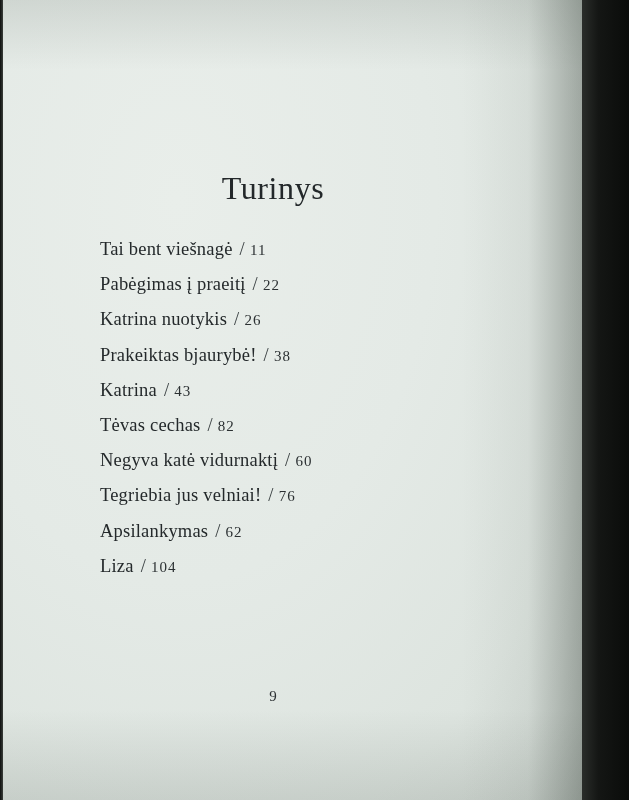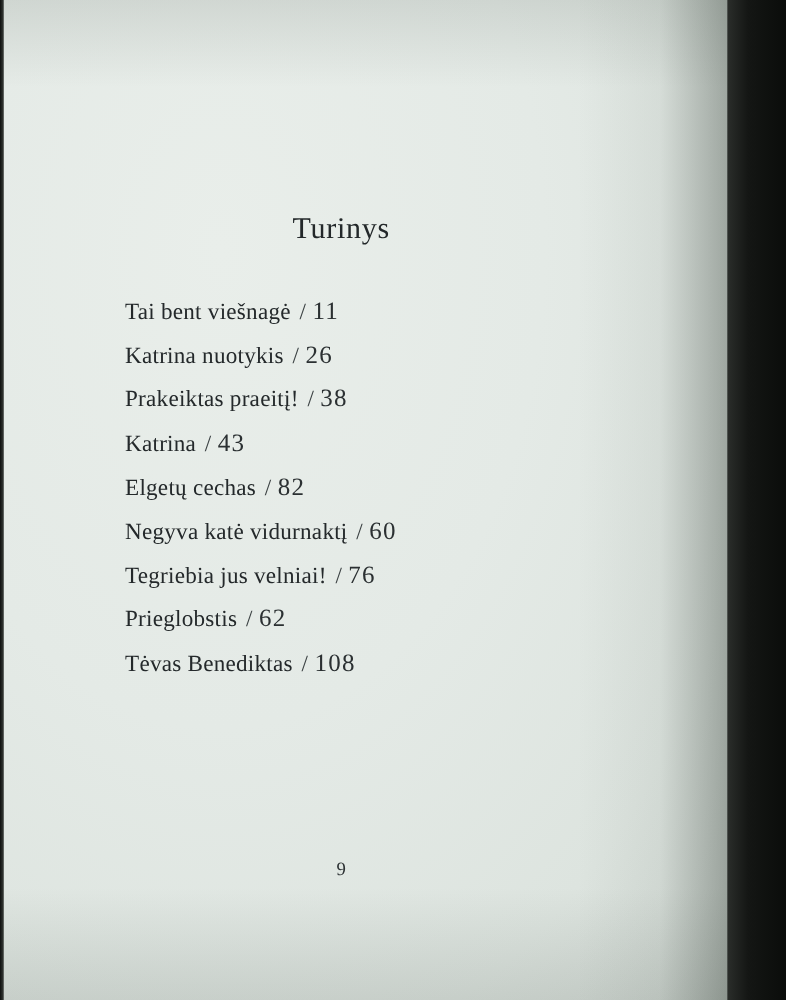--- a/index.html
+++ b/index.html
@@ -80,21 +80,21 @@
     width: 579px;
     height: 800px;
   }
 
   .toc-title {
     position: absolute;
     top: 170px;
     left: 0;
     width: 540px;
     text-align: center;
-    font-size: 24px;
+    font-size: 32px;
     letter-spacing: 0.6px;
     color: #23282a;
     font-family: "Liberation Serif", serif;
   }
 
   .toc-list {
     position: absolute;
     top: 232px;
     left: 97px;
     width: 420px;
@@ -107,21 +107,21 @@
     line-height: 34.2px;
     color: #24292b;
     white-space: nowrap;
     letter-spacing: 0.2px;
   }
   .toc-entry .sep {
     padding: 0 5px 0 7px;
     color: #3a4042;
   }
   .toc-entry .page-num {
-    font-size: 20px;
+    font-size: 15px;
     letter-spacing: 1px;
     color: #2b3032;
   }
 
   .folio {
     position: absolute;
     top: 688px;
     left: 0;
     width: 540px;
     text-align: center;
@@ -139,42 +139,45 @@
   <div class="page-sheet">
     <div class="content">
 
       <div class="toc-title">Turinys</div>
 
       <ul class="toc-list">
         <li class="toc-entry">
           <span>Tai bent viešnagė</span><span class="sep">/</span><span class="page-num">11</span>
         </li>
         <li class="toc-entry">
+          <span>Pabėgimas į praeitį</span><span class="sep">/</span><span class="page-num">22</span>
+        </li>
+        <li class="toc-entry">
           <span>Katrina nuotykis</span><span class="sep">/</span><span class="page-num">26</span>
         </li>
         <li class="toc-entry">
-          <span>Prakeiktas praeitį!</span><span class="sep">/</span><span class="page-num">38</span>
+          <span>Prakeiktas bjaurybė!</span><span class="sep">/</span><span class="page-num">38</span>
         </li>
         <li class="toc-entry">
           <span>Katrina</span><span class="sep">/</span><span class="page-num">43</span>
         </li>
         <li class="toc-entry">
-          <span>Elgetų cechas</span><span class="sep">/</span><span class="page-num">82</span>
+          <span>Tėvas cechas</span><span class="sep">/</span><span class="page-num">82</span>
         </li>
         <li class="toc-entry">
           <span>Negyva katė vidurnaktį</span><span class="sep">/</span><span class="page-num">60</span>
         </li>
         <li class="toc-entry">
           <span>Tegriebia jus velniai!</span><span class="sep">/</span><span class="page-num">76</span>
         </li>
         <li class="toc-entry">
-          <span>Prieglobstis</span><span class="sep">/</span><span class="page-num">62</span>
+          <span>Apsilankymas</span><span class="sep">/</span><span class="page-num">62</span>
         </li>
         <li class="toc-entry">
-          <span>Tėvas Benediktas</span><span class="sep">/</span><span class="page-num">108</span>
+          <span>Liza</span><span class="sep">/</span><span class="page-num">104</span>
         </li>
       </ul>
 
       <div class="folio">9</div>
 
     </div>
 
     <div class="page-top-shade"></div>
     <div class="page-bottom-shade"></div>
     <div class="page-shade"></div>

